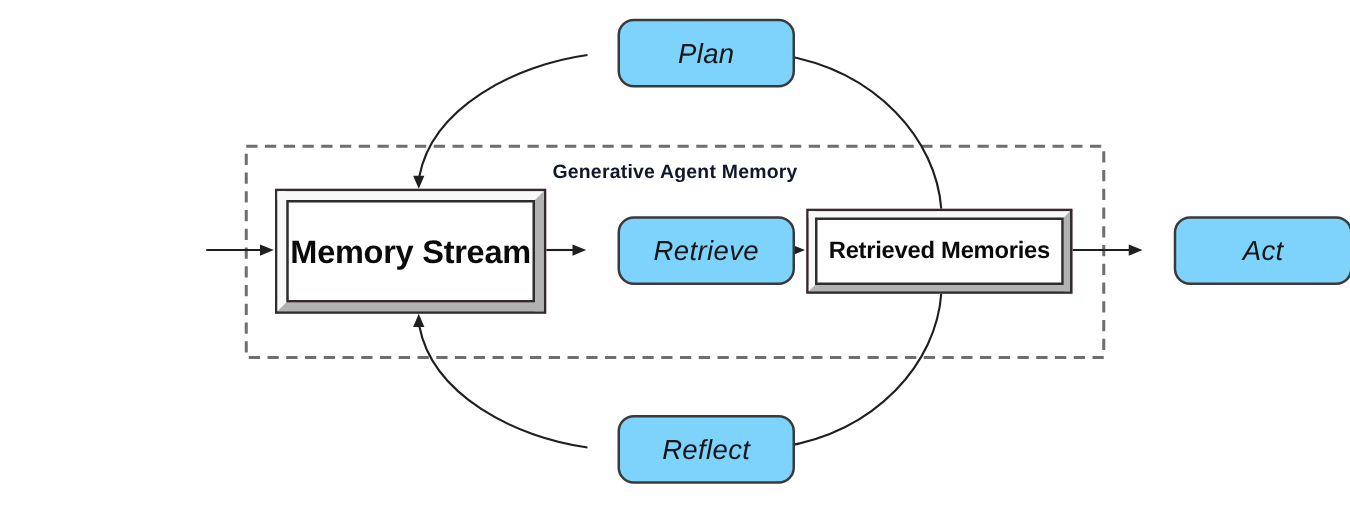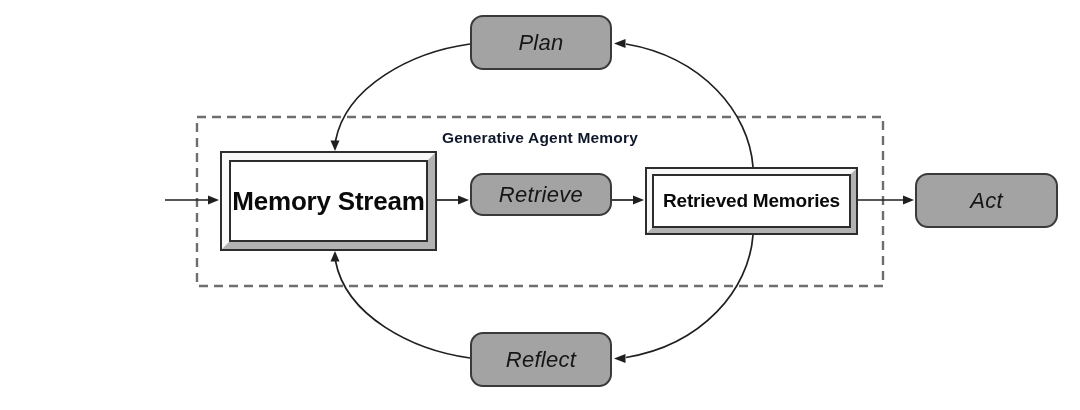--- a/index.html
+++ b/index.html
@@ -17,39 +17,39 @@
   .arrowhead{fill:var(--stroke);stroke:none;}
   .dashed-rect{fill:none;stroke:var(--dashed-border);stroke-width:2.4;stroke-dasharray:9 6;}
 
   .group-label{
     position:absolute;left:196px;top:129px;width:688px;z-index:2;
     text-align:center;font-size:15.5px;font-weight:bold;letter-spacing:.2px;color:#0f172a;
   }
 
   .node{position:absolute;z-index:3;display:flex;align-items:center;justify-content:center;}
   .rounded{
-    background:#a3a3a3;border:2px solid var(--node-border);border-radius:13px;
-    font-style:italic;font-weight:500;font-size:22px;color:#161616;letter-spacing:.3px;
+    background:#7dd3fc;border:2px solid var(--node-border);border-radius:13px;
+    font-style:italic;font-weight:500;font-size:22px;color:#161616;letter-spacing:.3px;margin-left:24px;
   }
   .framed{background:#f9a8d4;border:2px solid #2d2d2d;padding:0;}
   .bevel{
     width:100%;height:100%;
     border-style:solid;
     border-color:var(--bevel-light) var(--bevel-dark) var(--bevel-dark) var(--bevel-light);
   }
   .bevel.thick{border-width:7px;}
   .bevel.thin{border-width:5px;}
   .inner{
     width:100%;height:100%;background:#fff;border:2px solid #2d2d2d;
     display:flex;align-items:center;justify-content:center;
     font-weight:bold;color:#0a0a0a;
   }
   .node-perceive{left:22px;top:173px;width:143px;height:55px;}
   .node-plan{left:470px;top:15px;width:142px;height:55px;}
-  .node-retrieve{left:470px;top:173px;width:142px;height:43px;}
+  .node-retrieve{left:470px;top:173px;width:142px;height:55px;}
   .node-act{left:915px;top:173px;width:143px;height:55px;}
   .node-reflect{left:470px;top:332px;width:142px;height:55px;}
   .node-memory-stream{left:220px;top:151px;width:217px;height:100px;}
   .node-memory-stream .inner{font-size:26px;letter-spacing:-.2px;}
   .node-retrieved-memories{left:645px;top:167px;width:213px;height:68px;}
   .node-retrieved-memories .inner{font-size:19px;letter-spacing:-.2px;}
 </style>
 </head>
 <body>
 

